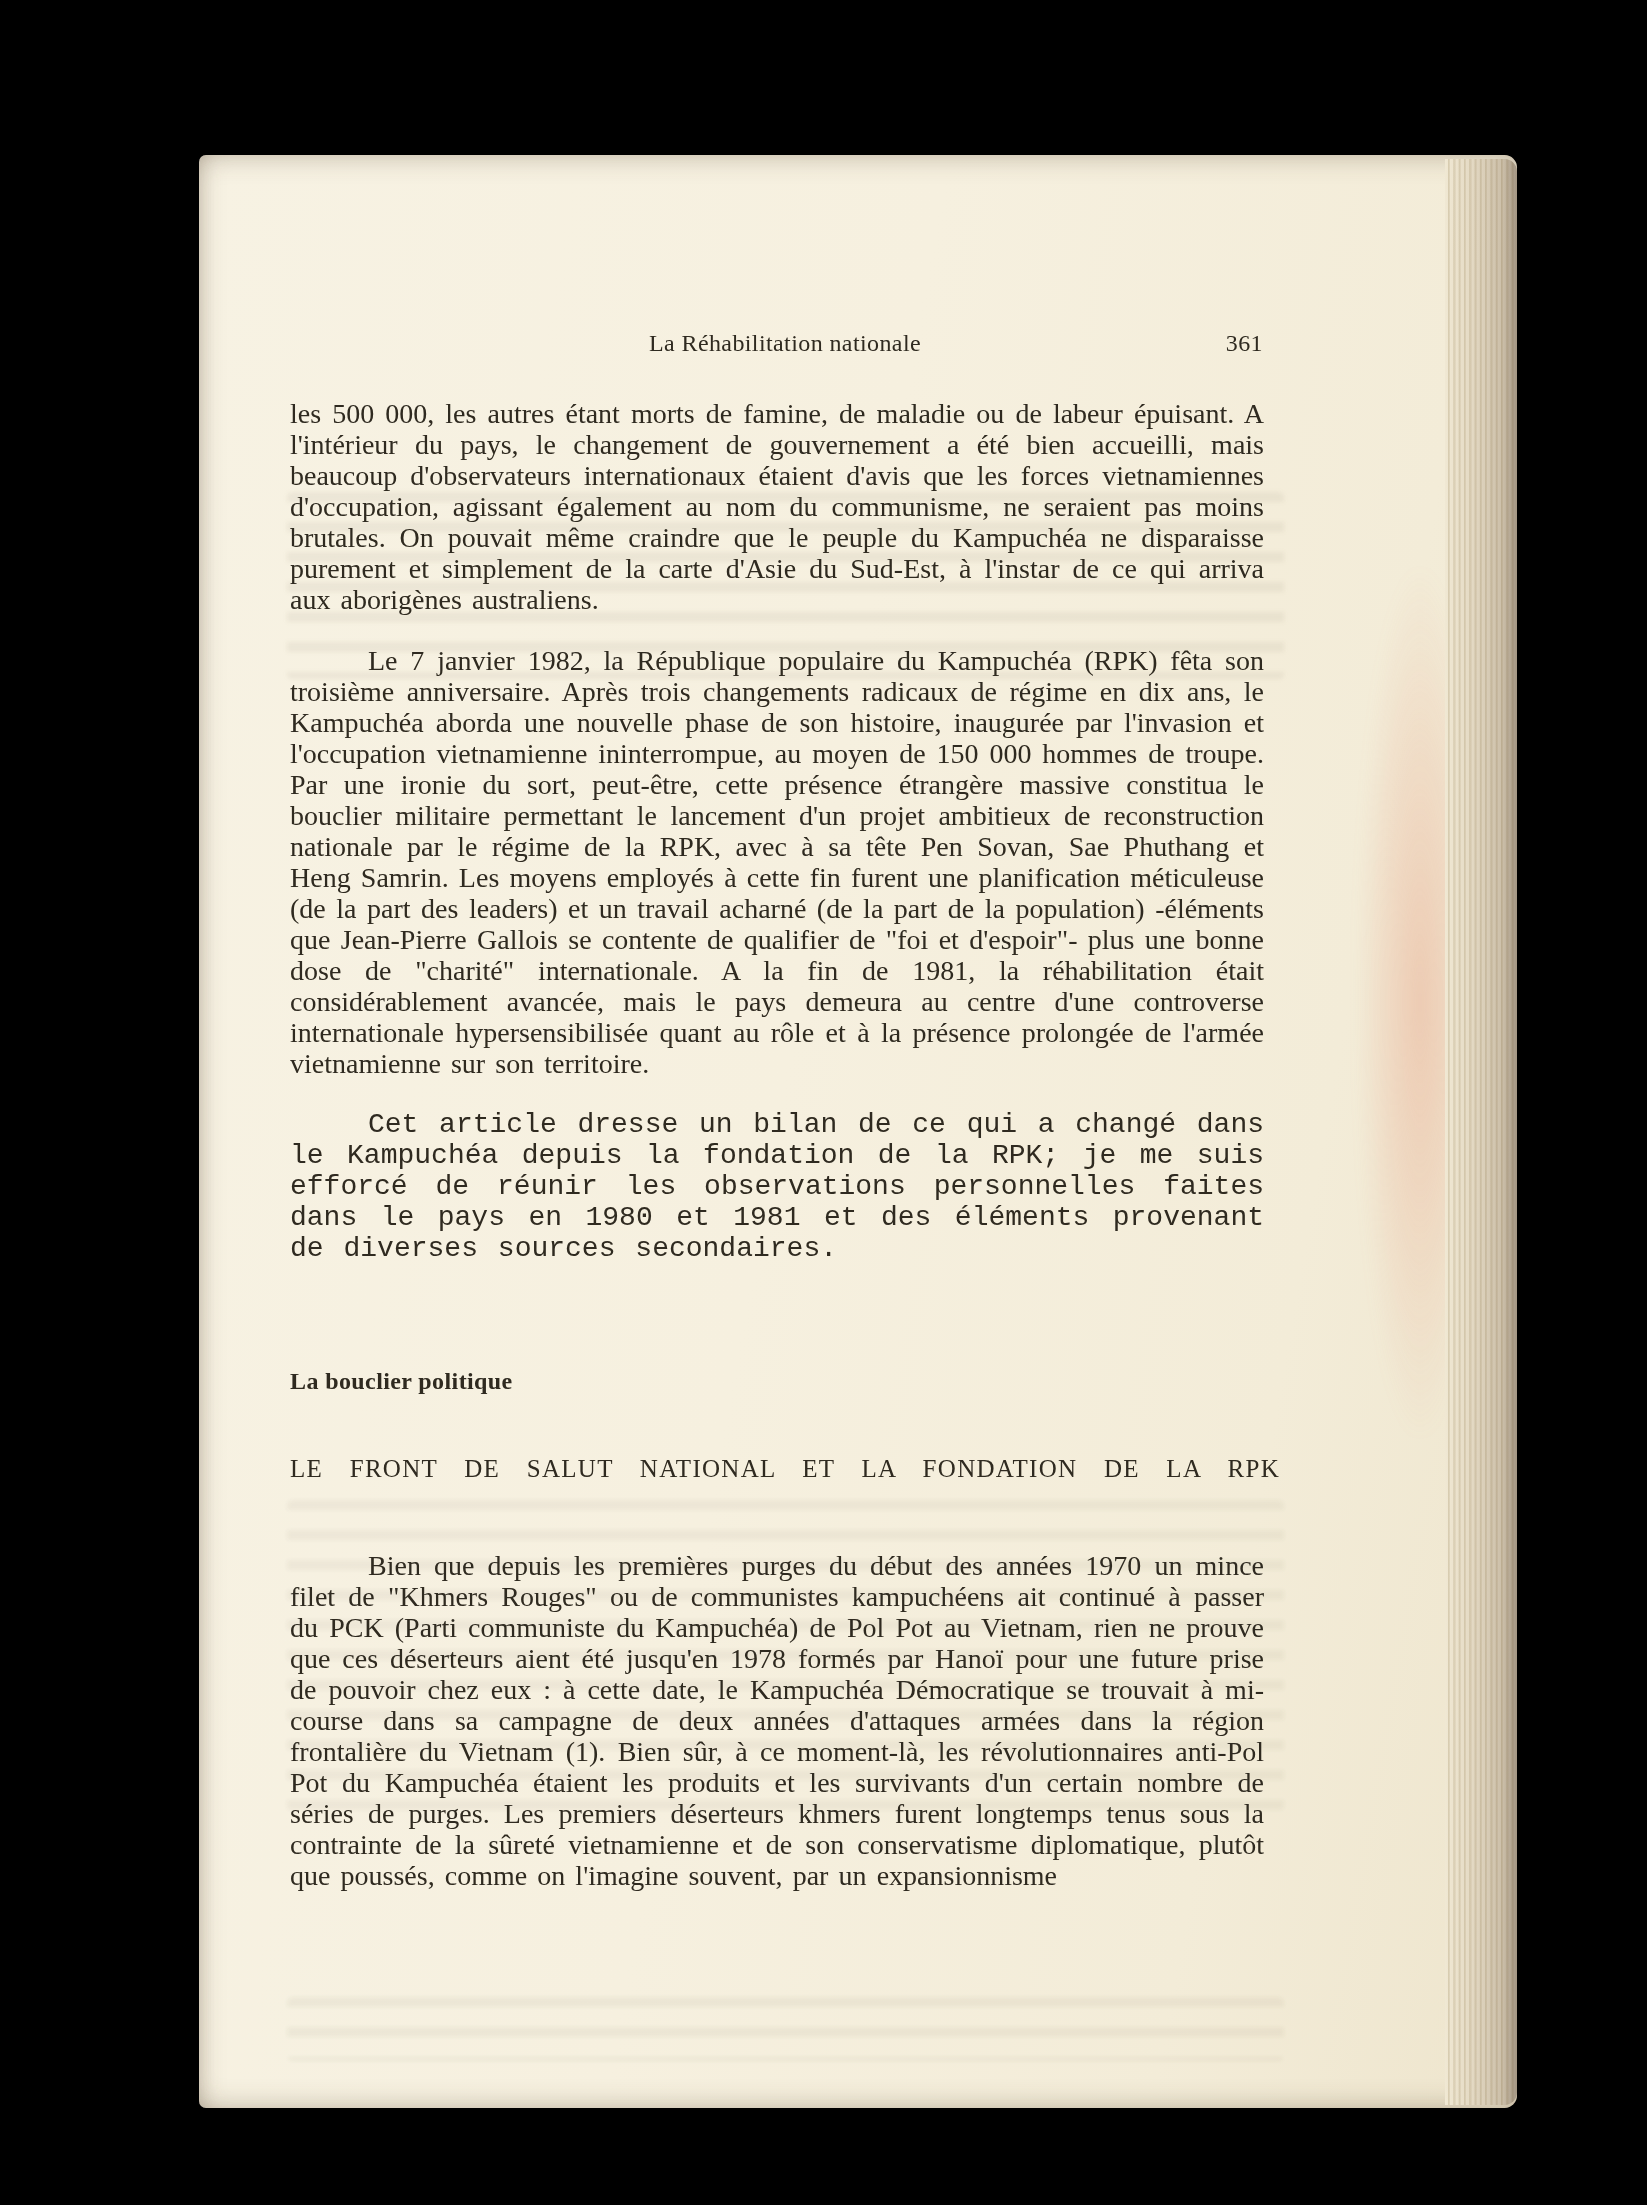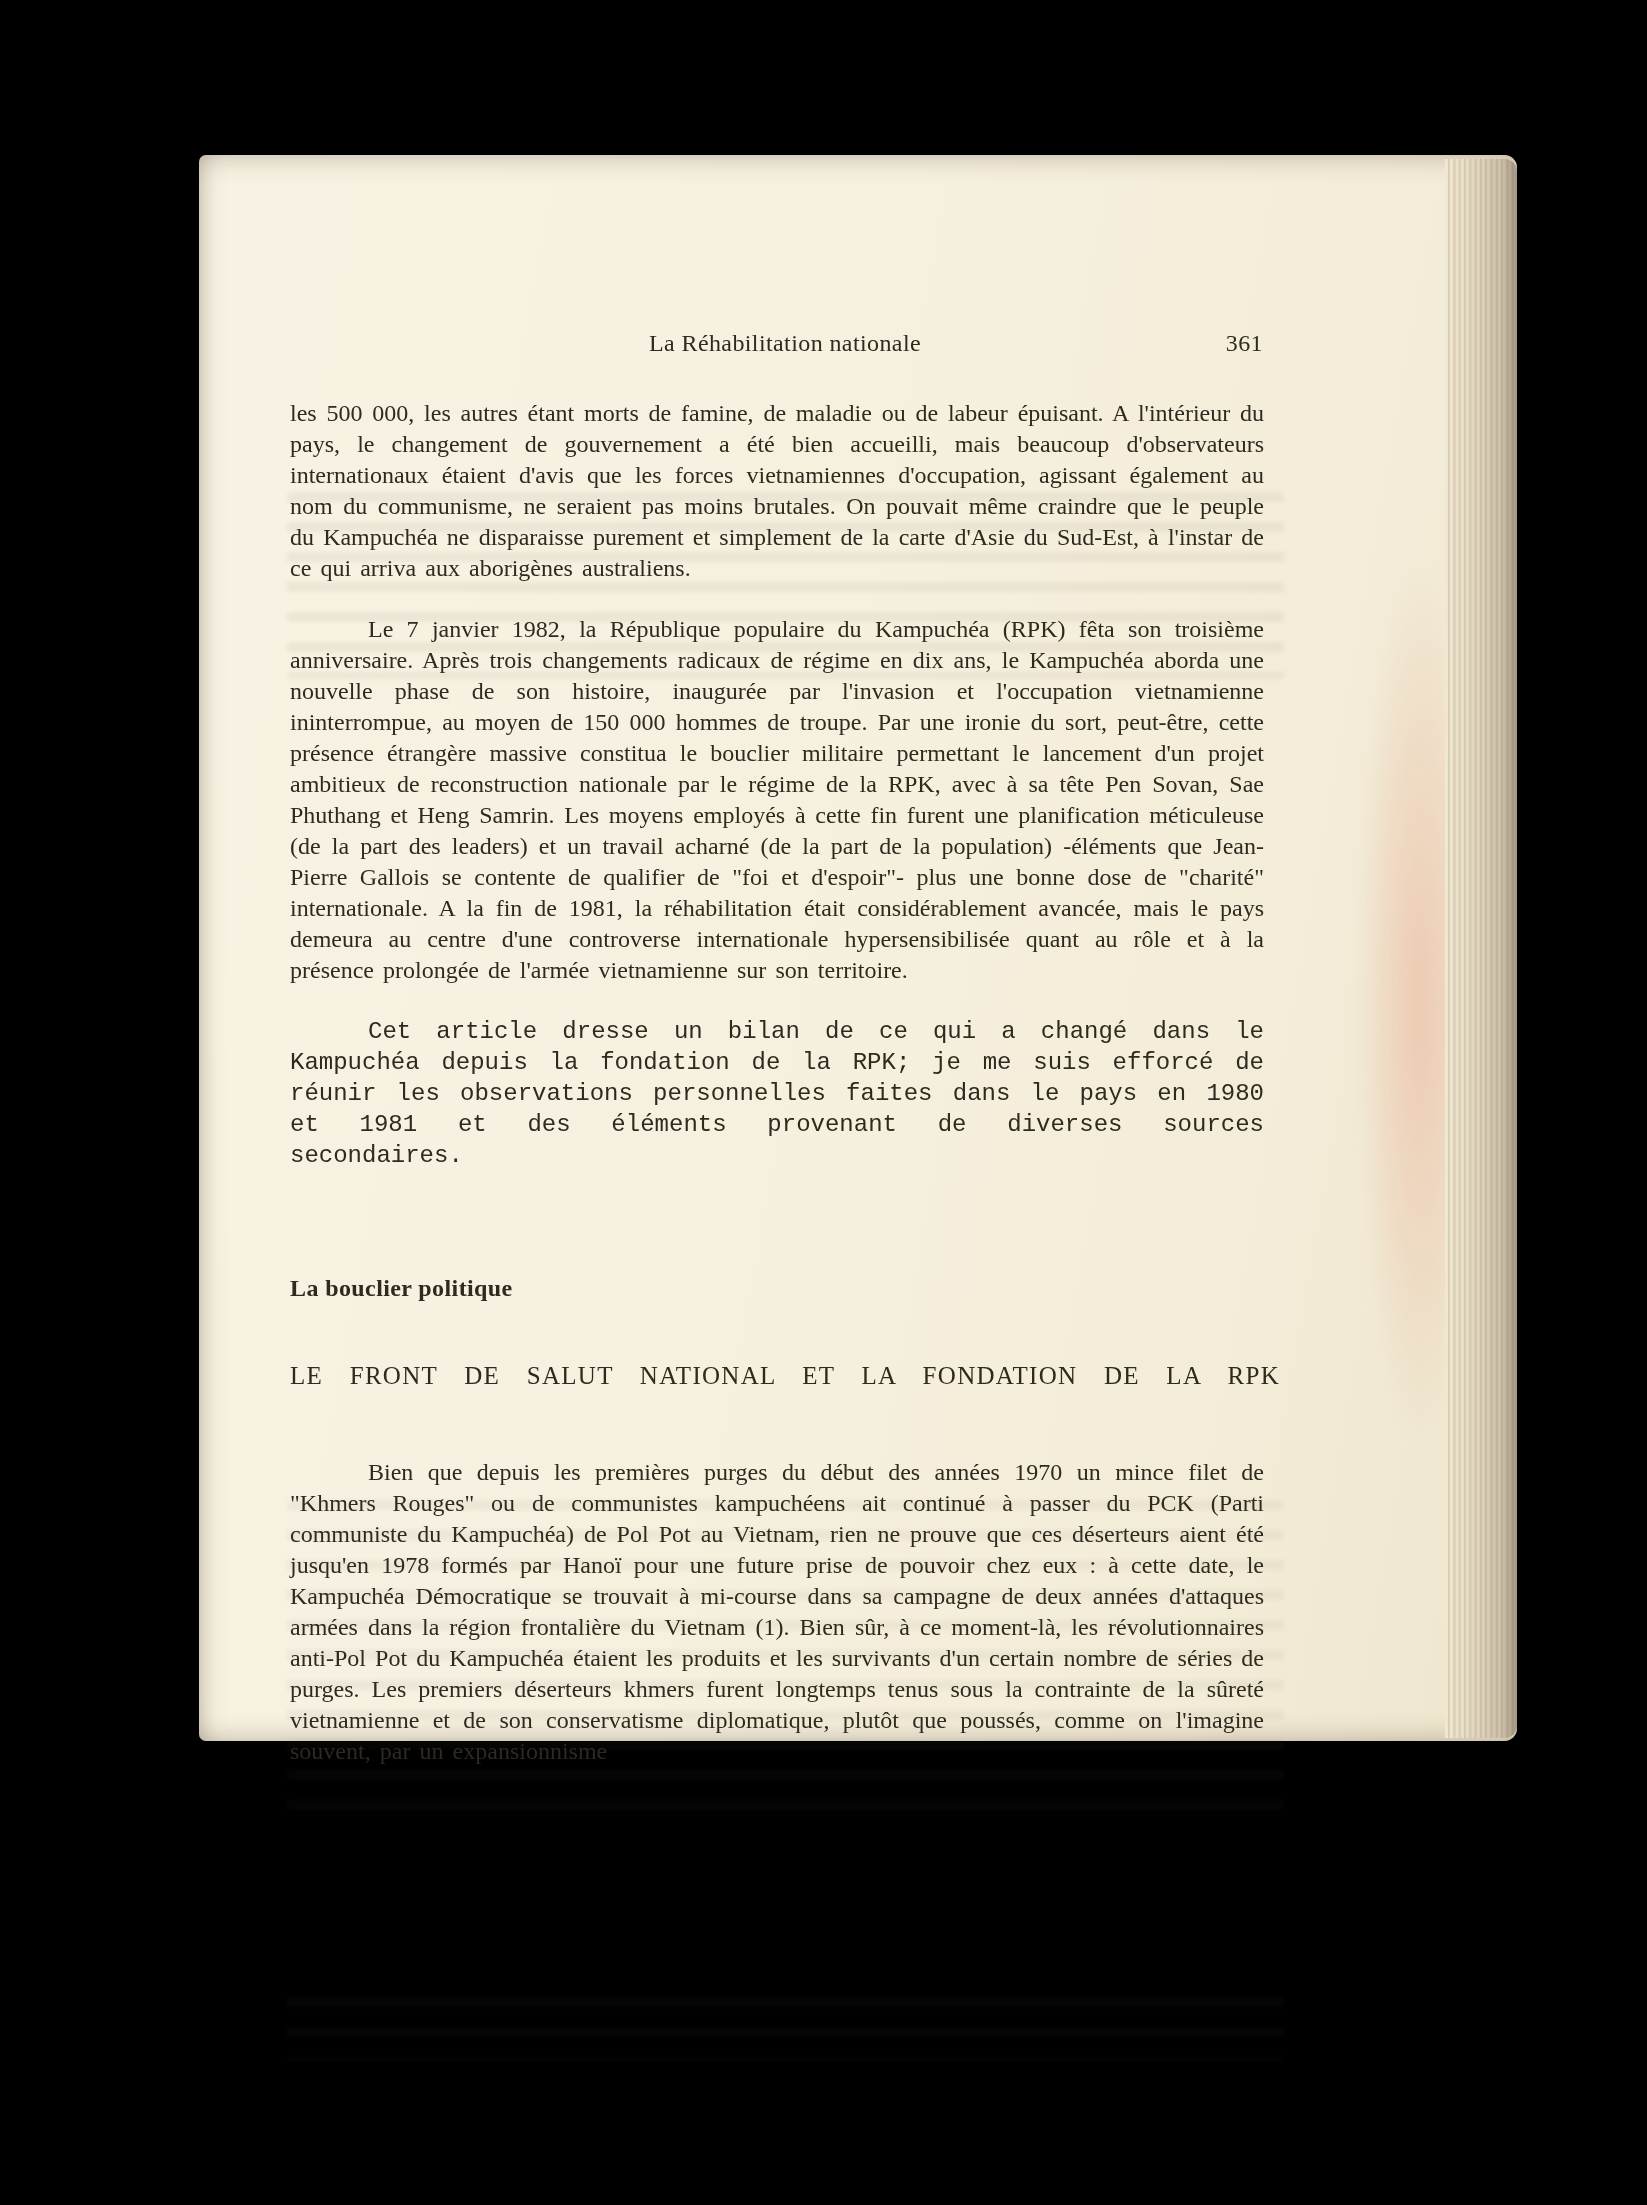--- a/index.html
+++ b/index.html
@@ -18,21 +18,21 @@
     position: absolute;
     inset: 0;
     background: #000;
   }
   
   .page {
     position: absolute;
     left: 199px;
     top: 155px;
     width: 1318px;
-    height: 1586px;
+    height: 1953px;
     border-radius: 7px 12.4px 12.4px 7px;
     background: linear-gradient(100deg, #f7f2e3 0%, #f6f0df 45%, #f3ecd8 78%, #eee5cd 100%);
     box-shadow:
       0 0 62px rgba(0,0,0,0.65),
       inset 12.4px 0 26.5px -12.4px rgba(80,60,40,0.25),
       inset 0 14px 30px -16px rgba(80,60,40,0.30),
       inset 0 -14px 30px -16px rgba(80,60,40,0.30);
   }
   
   .edge-stack {
@@ -89,21 +89,21 @@
     margin-bottom: 39px;
     letter-spacing: 0.4px;
   }
   .page-number {
     position: absolute;
     right: 17px;
     top: 0;
   }
   .para {
     margin: 0 16px 30px 0;
-    font-size: 24px;
+    font-size: 28px;
     line-height: 31px;
     text-align: justify;
     text-indent: 78px;
     word-spacing: 3.1px;
   }
   .para.no-indent { text-indent: 0; }
   .para.before-section { margin-bottom: 102px; font-family: Liberation Mono, monospace; }
   .para.last { margin-bottom: 0; }
   .section-heading {
     margin: 0 0 56px 0;

